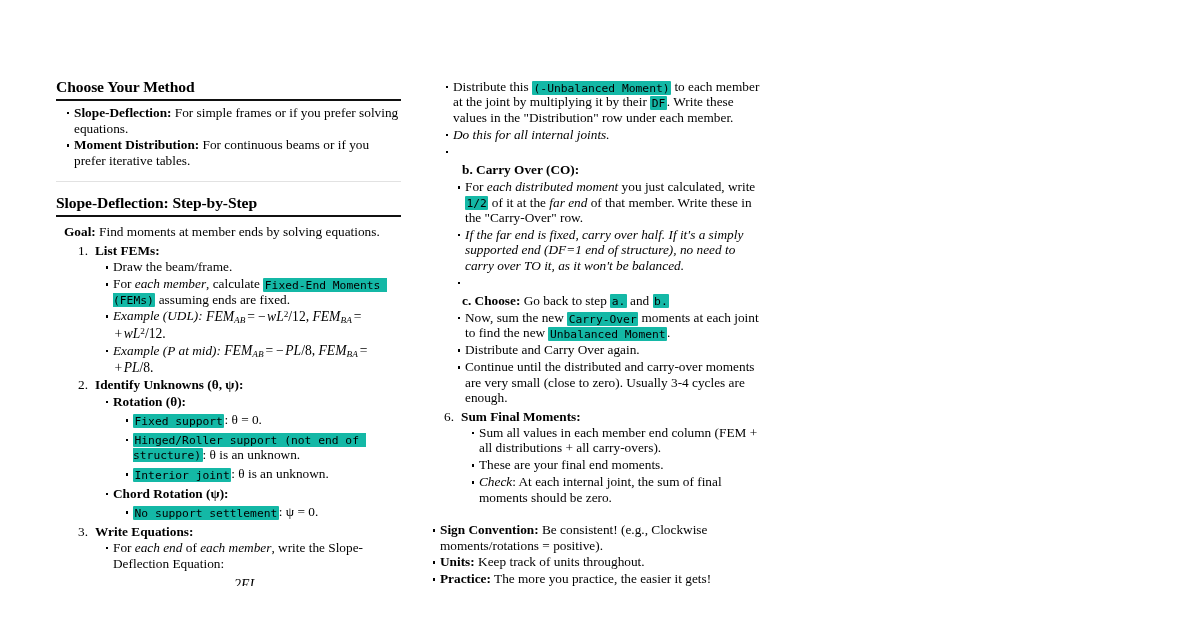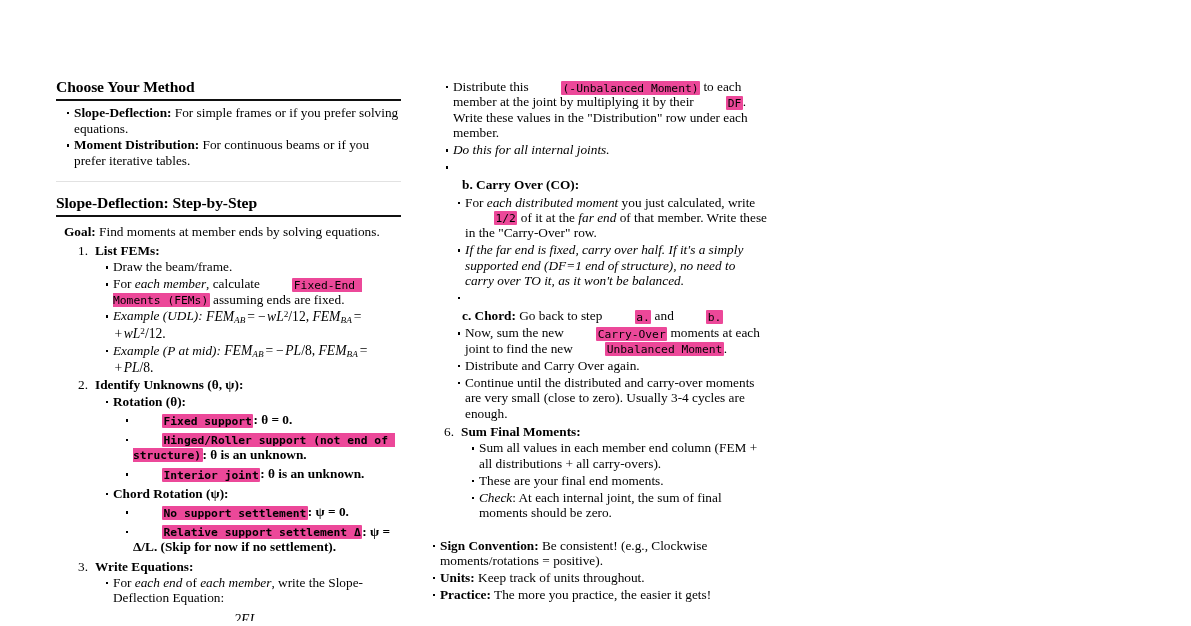--- a/index.html
+++ b/index.html
@@ -41,47 +41,46 @@
     border: none;
     border-top: 1px solid #e2e2e2;
     margin: 13px 0 12px 0;
   }
   p.goal { margin: 7px 0 3px 8px; }
   .b { font-weight: bold; }
   .i { font-style: italic; }
 
   code, .code {
     font-family: "DejaVu Sans Mono", "Liberation Mono", monospace;
-    background: #ec4899;
+    background: #14b8a6;
     font-size: 11.3px;
     padding: 0.5px 1.5px;
     border-radius: 1px;
     white-space: pre-wrap;
-    margin-left: 29px;
   }
 
   
   ul.bl {
     list-style: none;
     margin: 1px 0 1px 0;
     padding: 0 0 0 11px;
   }
   ul.bl > li {
     position: relative;
     padding-left: 7px;
     margin: 0 0 1.5px 0;
   }
   ul.bl > li::before {
     content: "";
     position: absolute;
     left: 0; top: 7px;
     width: 2.4px; height: 2.4px;
     background: #000;
   }
-  ul.bl ul.bl { padding-left: 13px; margin-top: 3px; font-weight: bold; }
+  ul.bl ul.bl { padding-left: 13px; margin-top: 3px; }
   ul.bl ul.bl > li { margin-bottom: 4px; }
 
   
   li.orphan { min-height: 9px; }
 
   
   ol.ol {
     list-style: none;
     counter-reset: oli;
     margin: 3px 0 0 0;
@@ -181,21 +180,20 @@
             <ul class="bl">
               <li><code>Fixed support</code><span>: θ = 0.</span></li>
               <li><code>Hinged/Roller support (not end of structure)</code><span>: θ is an unknown.</span></li>
               <li><code>Interior joint</code><span>: θ is an unknown.</span></li>
             </ul>
           </li>
           <li>
             <span class="b">Chord Rotation (ψ):</span>
             <ul class="bl">
               <li><code>No support settlement</code><span>: ψ = 0.</span></li>
-              <li><code>Relative support settlement Δ</code><span>: ψ = Δ/L. (Skip for now if no settlement).</span></li>
             </ul>
           </li>
         </ul>
       </li>
 
       <li>
         <span class="olhead">Write Equations:</span>
         <ul class="bl">
           <li><span>For </span><span class="i">each end</span><span> of </span><span class="i">each member</span><span>, write the Slope-Deflection Equation:</span></li>
         </ul>
@@ -221,21 +219,21 @@
     </div>
 
     <ul class="bl" style="padding-left:36px;">
       <li><span>For </span><span class="i">each distributed moment</span><span> you just calculated, write </span><code>1/2</code><span> of it at the </span><span class="i">far end</span><span> of that member. Write these in the "Carry-Over" row.</span></li>
       <li><span class="i">If the far end is fixed, carry over half. If it's a simply supported end (DF=1 end of structure), no need to carry over TO it, as it won't be balanced.</span></li>
       <li class="orphan"></li>
     </ul>
 
     <div class="substep">
       <span class="lbl">c.</span>
-      <span class="lbl">Chord:</span><span> Go back to step </span><code>a.</code><span> and </span><code>b.</code>
+      <span class="lbl">Choose:</span><span> Go back to step </span><code>a.</code><span> and </span><code>b.</code>
     </div>
 
     <ul class="bl" style="padding-left:36px;">
       <li><span>Now, sum the new </span><code>Carry-Over</code><span> moments at each joint to find the new </span><code>Unbalanced Moment</code><span>.</span></li>
       <li><span>Distribute and Carry Over again.</span></li>
       <li><span>Continue until the distributed and carry-over moments are very small (close to zero). Usually 3-4 cycles are enough.</span></li>
     </ul>
 
     <ol class="ol start6">
       <li>

